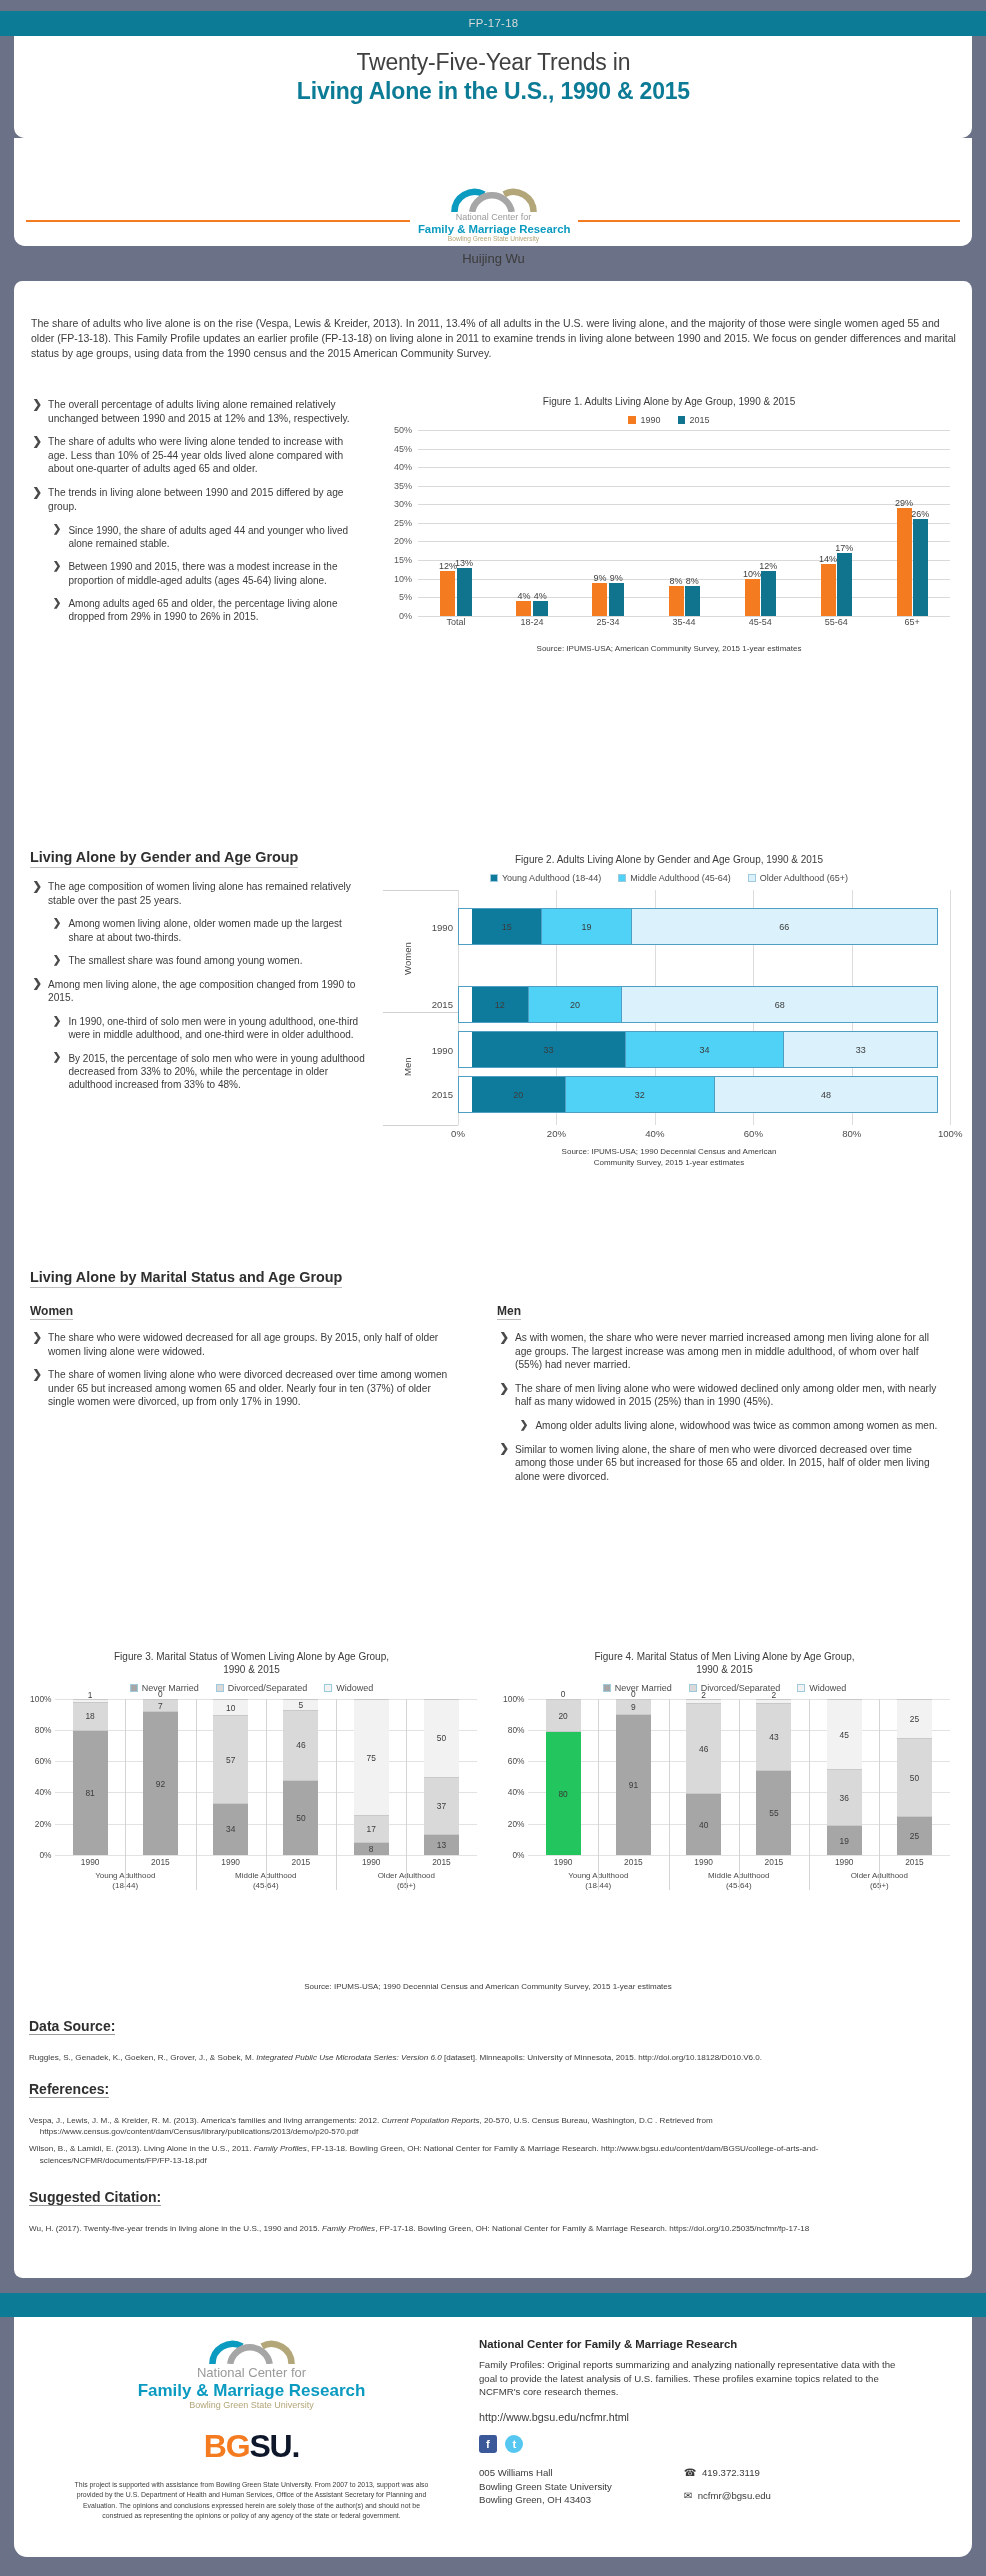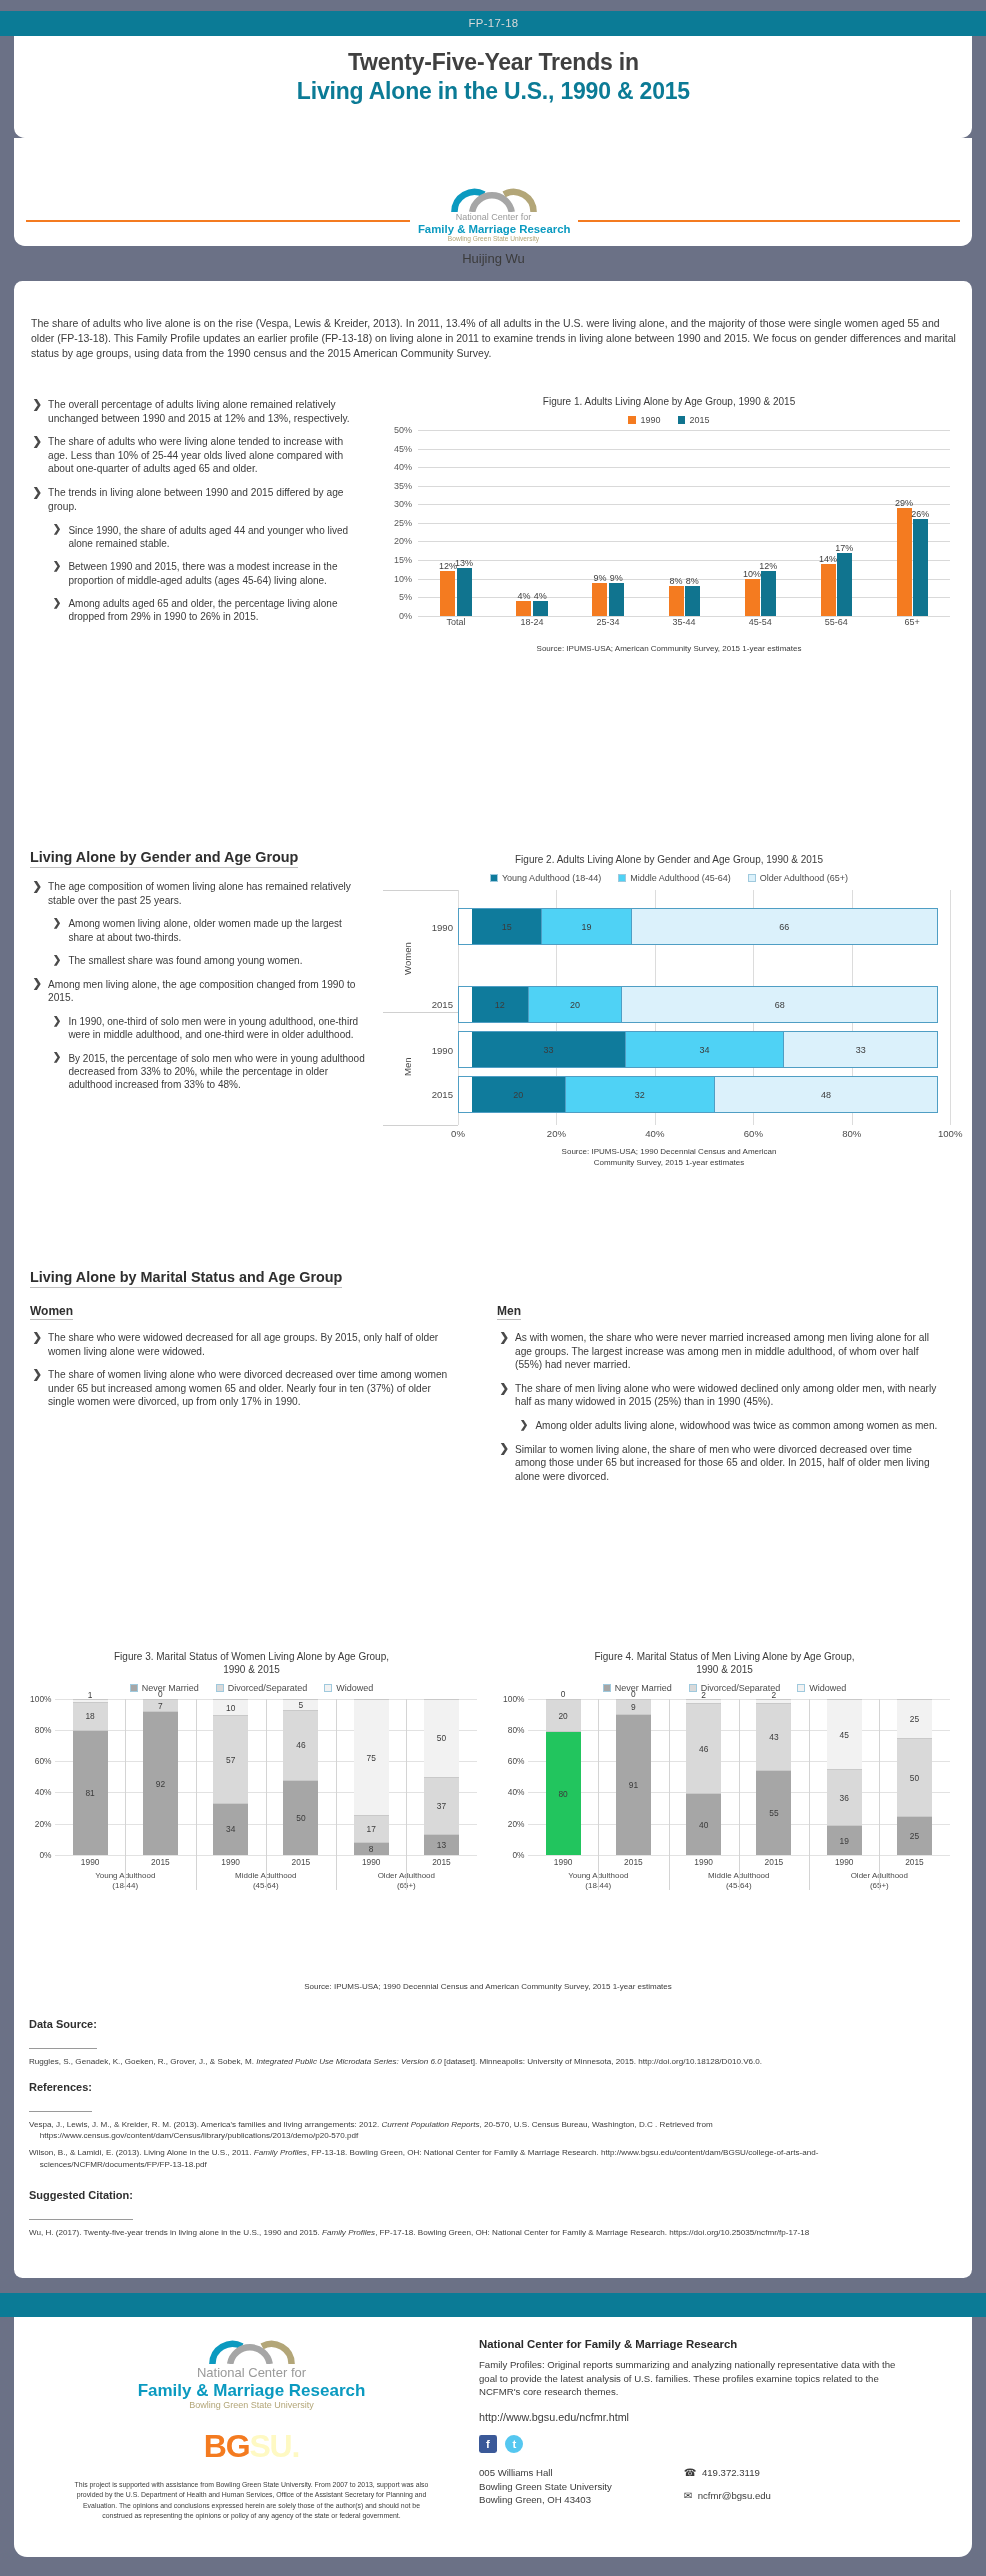--- a/index.html
+++ b/index.html
@@ -18,21 +18,21 @@
   .topbar .fpnum {
     position:absolute; left:0; top:0; width:100%; text-align:center;
     line-height:25px; font-size:11.4px; color:#d9d9d9; letter-spacing:0.3px;
   }
   .headercard {
     position:absolute; left:14.4px; top:36px; width:958px; height:102px;
     background:#fff; border-radius:0 0 10.8px 10.8px;
   }
   .title1 {
     position:absolute; left:0; top:13px; width:100%; text-align:center;
-    font-size:23px; font-weight:bold; color:#404040; letter-spacing:-0.2px;
+    font-size:23px; font-weight:normal; color:#404040; letter-spacing:-0.2px;
   }
   .title2 {
     position:absolute; left:0; top:42px; width:100%; text-align:center;
     font-size:23px; font-weight:bold; color:#0b7b96; letter-spacing:-0.2px;
   }
 
   
   .logoband { position:absolute; left:14.4px; top:138px; width:958px; height:108px; background:#fff; border-radius:0 0 10.8px 10.8px;}
   .orangeline { position:absolute; left:26px; top:220px; width:934px; height:2.4px; background:#f47b20; }
   .logo-wrap {
@@ -122,39 +122,39 @@
   .f3-seg { display:flex; align-items:center; justify-content:center; font-size:8.4px; color:#3b3b3b; position:relative;}
   .f3-top-out { position:absolute; left:50%; transform:translateX(-50%); bottom:100%; font-size:8.4px; color:#3b3b3b;}
   .f3-divider { position:absolute; top:0; bottom:-35px; width:0.6px; background:#d4d4d4; }
   .f3-xyears { position:absolute; left:31px; right:2.4px; top:158px; display:flex; }
   .f3-xy { flex:1; text-align:center; font-size:8.4px; color:#4b4b4b; }
   .f3-xgroups { position:absolute; left:31px; right:2.4px; top:172px; display:flex; }
   .f3-xg { flex:1; text-align:center; font-size:8px; color:#4b4b4b; line-height:1.25; }
 
   
   .refblock { position:absolute; left:29px; width:910px; }
-  .ref-h { font-size:11px; font-weight:bold; color:#2f2f2f; border-bottom:0.9px solid #9a9a9a; display:inline-block; padding-bottom:18px; margin-bottom:7px;}
+  .ref-h { font-size:14px; font-weight:bold; color:#2f2f2f; border-bottom:0.9px solid #9a9a9a; display:inline-block; padding-bottom:0; margin-bottom:17px;}
   .ref-p { font-size:8.1px; line-height:1.42; color:#3b3b3b; padding-left:10.8px; text-indent:-10.8px; margin-bottom:5.4px;}
   .it { font-style:italic; }
 
   
   .footband { position:absolute; left:0; top:2293px; width:987px; height:24px; background:#0b7b96; }
   .footcard { position:absolute; left:14.4px; top:2317px; width:958px; height:240px; background:#fff; border-radius:0 0 13px 13px; }
   .foot-left { position:absolute; left:72px; top:2338px; width:359px; text-align:center; }
   .foot-right { position:absolute; left:479px; top:2338px; width:431px; }
   .fr-title { font-size:11.4px; font-weight:bold; color:#2b2b2b; margin-bottom:8.4px;}
   .fr-body { font-size:9.6px; line-height:1.4; color:#3b3b3b;}
   .fr-url { font-size:10.8px; color:#3b3b3b; margin-top:12px;}
   .social { display:flex; gap:8.4px; margin-top:12px;}
   .sq { width:18px; height:18px; border-radius:2.4px; display:flex; align-items:center; justify-content:center; color:#fff; font-weight:bold; font-size:11.4px;}
   .addr { margin-top:13px; display:flex; gap:72px; font-size:9.6px; line-height:1.45;}
   .disclaimer { font-size:6.9px; line-height:1.5; color:#3b3b3b; margin-top:15.6px; text-align:center;}
   .bgsu { font-size:32px; font-weight:bold; letter-spacing:-1.2px; margin-top:15.6px;}
   .bgsu .bg { color:#f47b20; }
-  .bgsu .su { color:#fef9c3; }
+  .bgsu .su { color:#0f172a; }
 </style>
 </head>
 <body>
 
 <div class="page">
 
   <div class="topbar">
     <div class="fpnum">FP-17-18</div>
   </div>
 

